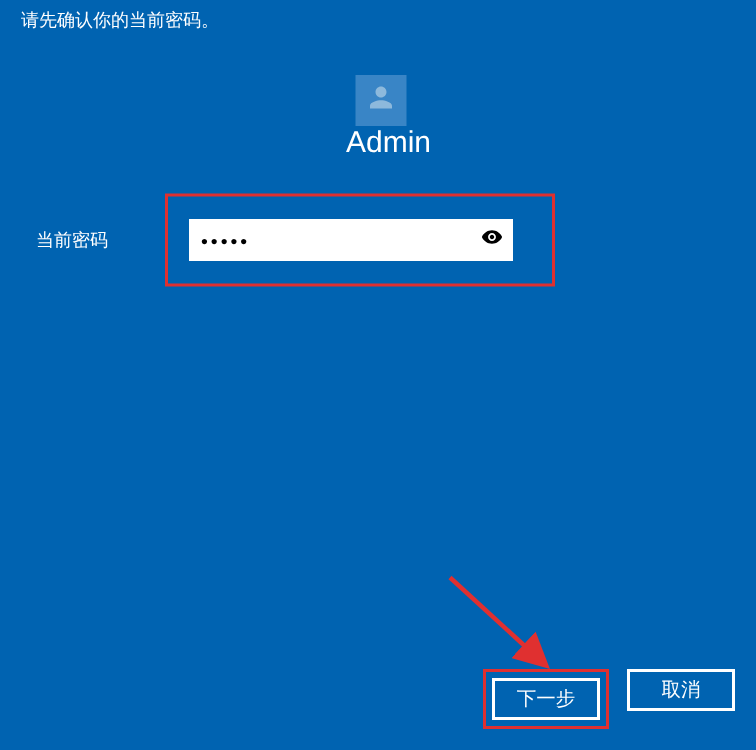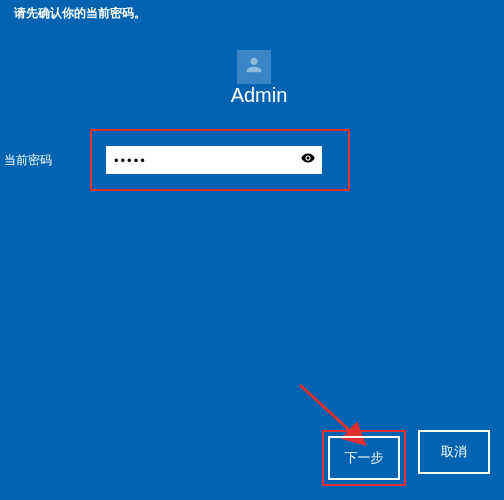--- a/index.html
+++ b/index.html
@@ -19,21 +19,21 @@
     .header {
       padding: 5px 14px 0;
     }
     .title {
       font-size: 26px;
       font-weight: 300;
       margin-bottom: 4px;
     }
     .subtitle {
       font-size: 12px;
-      font-weight: 700;
+      font-weight: 400;
     }
     .user-section {
       display: flex;
       align-items: center;
       margin-top: 28px;
       padding-left: 14px;
       flex-direction: column;
     }
     .avatar {
       width: 34px;
@@ -51,20 +51,21 @@
     }
     .username {
       font-size: 20px;
       font-weight: 300;
     }
     .password-row {
       display: flex;
       align-items: center;
       margin-top: 22px;
       padding-left: 4px;
+      margin-left: 20px;
     }
     .password-label {
       font-size: 12px;
       width: 86px;
     }
     .highlight-box {
       border: 2px solid #e03030;
       padding: 15px 26px 15px 14px;
       display: inline-block;
     }
@@ -112,21 +113,21 @@
     }
     .button-row {
       position: absolute;
       bottom: 14px;
       right: 14px;
       display: flex;
       gap: 12px;
     }
     .button {
       width: 72px;
-      height: 44px;
+      height: 28px;
       background: transparent;
       border: 2px solid #ffffff;
       color: #ffffff;
       font-size: 13px;
       cursor: pointer;
       display: flex;
       align-items: center;
       justify-content: center;
       font-family: inherit;
     }

